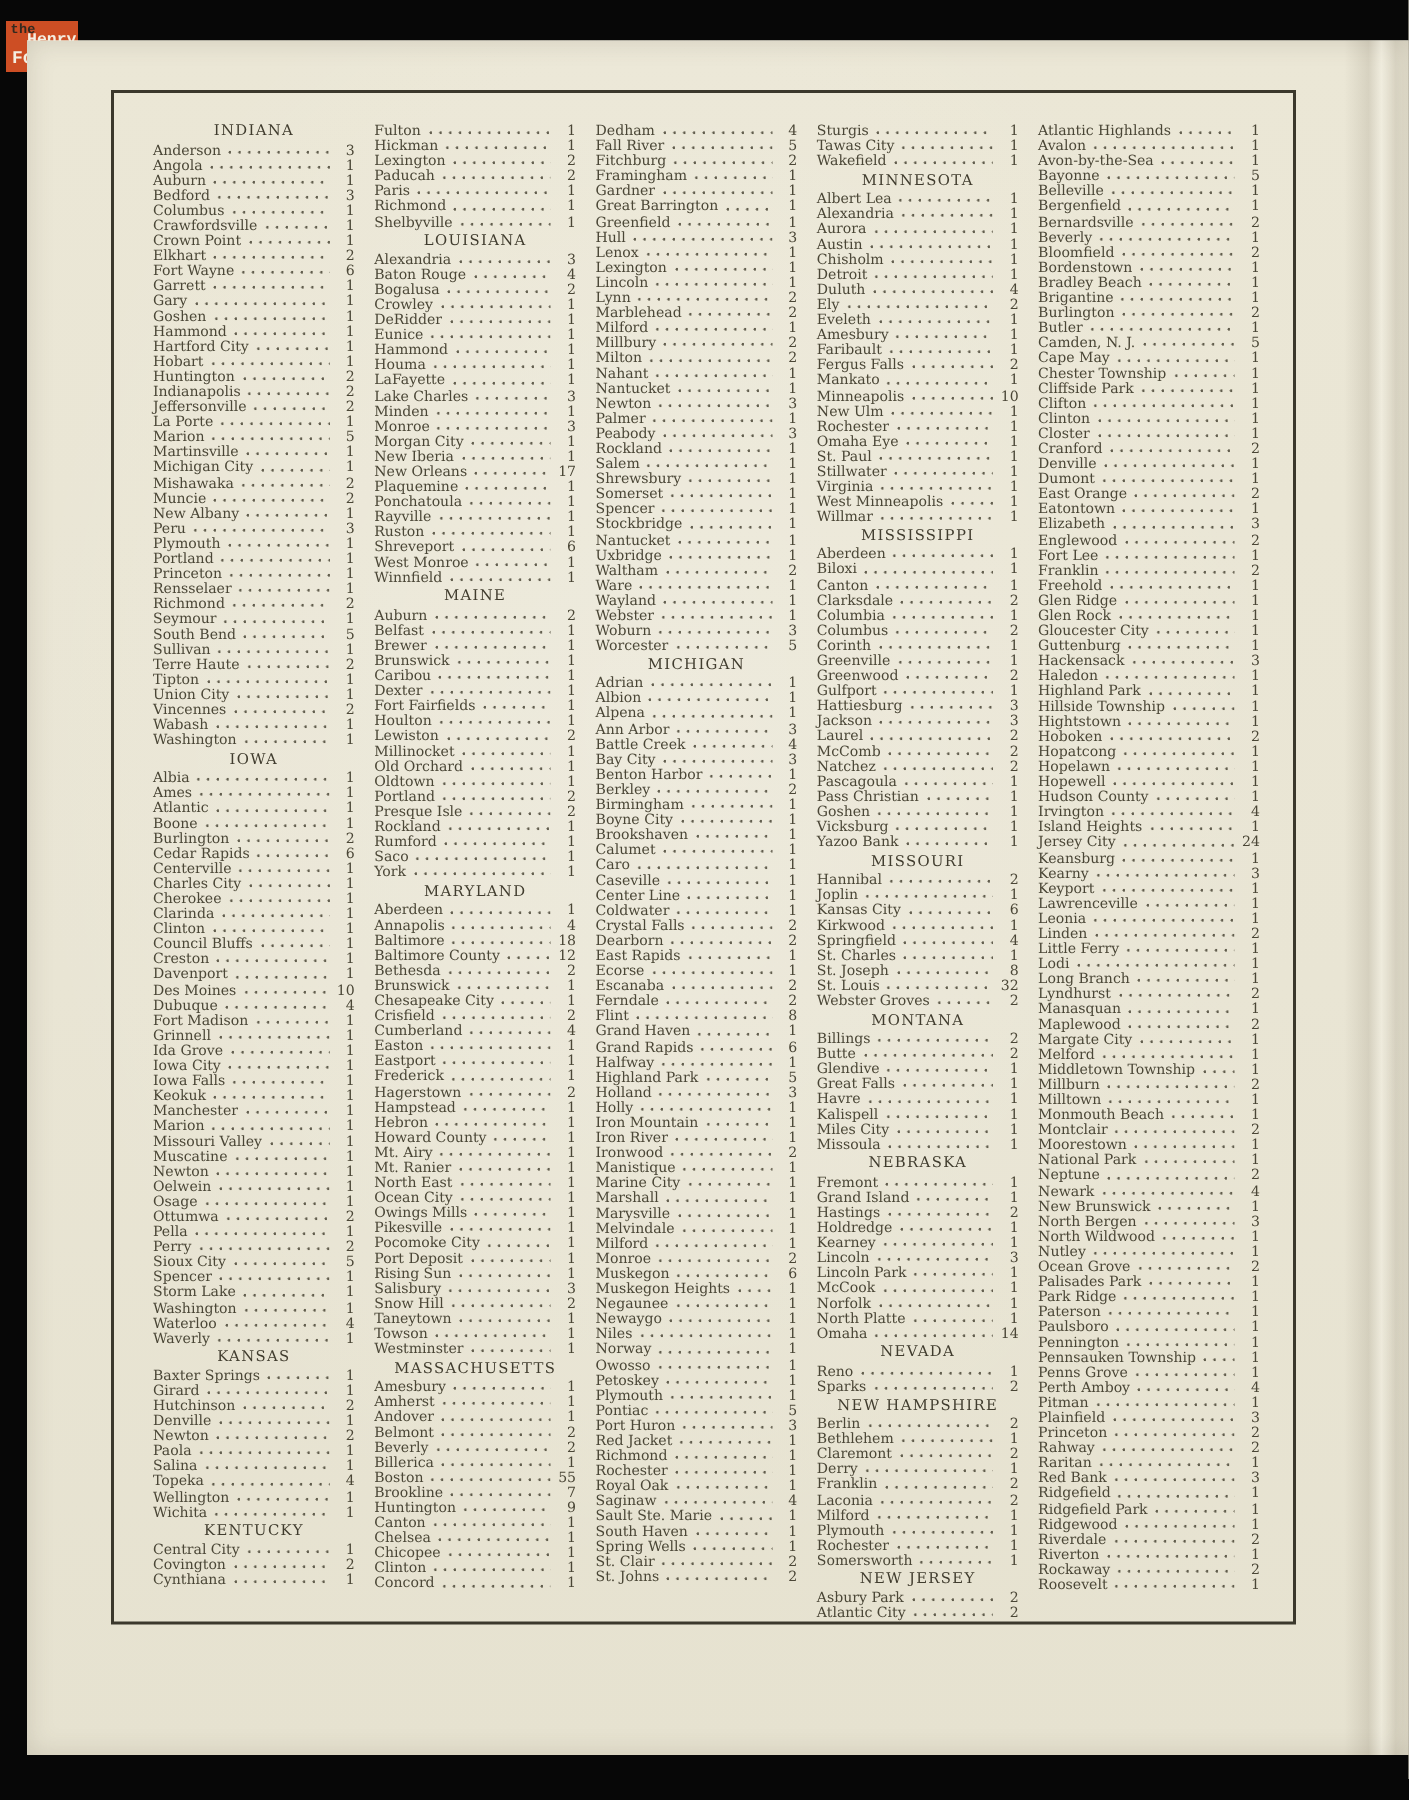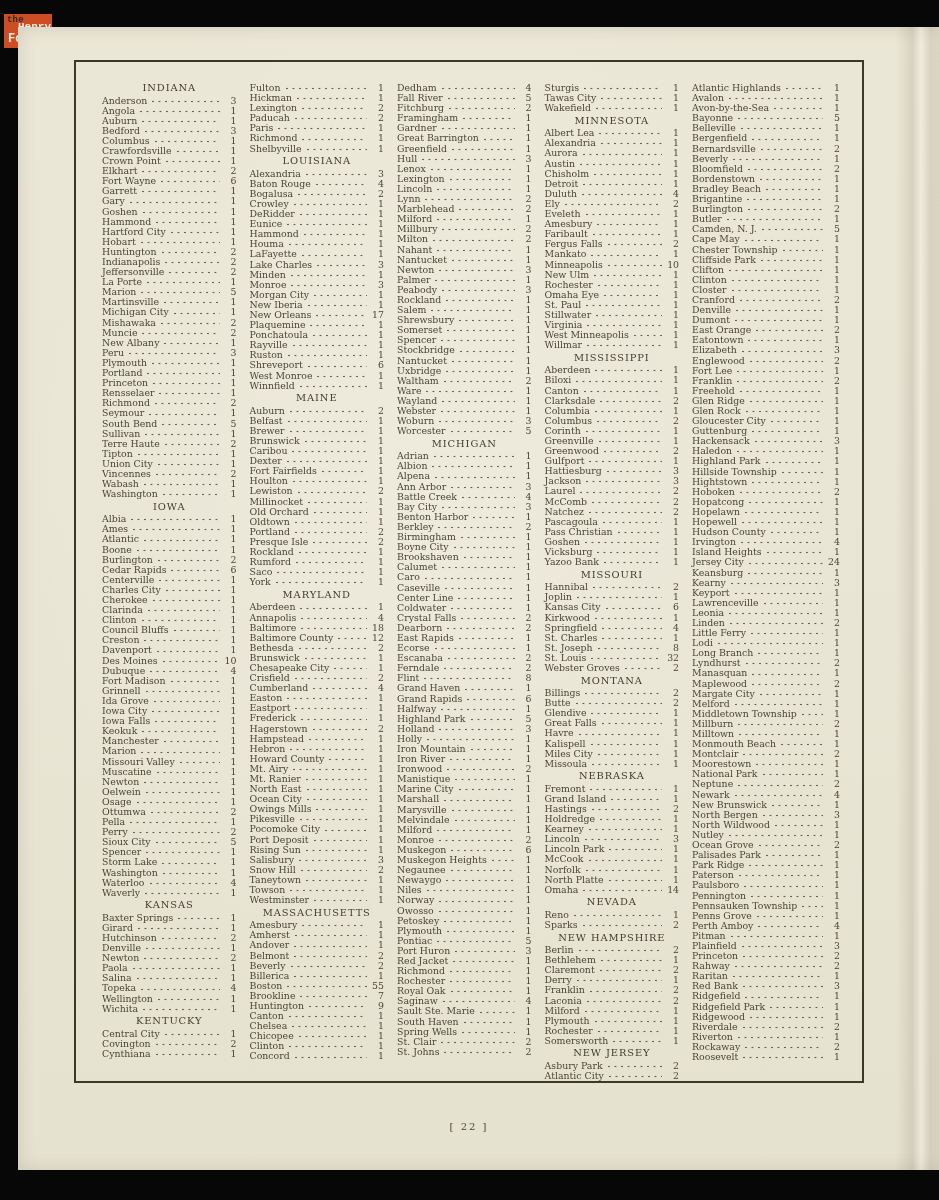--- a/index.html
+++ b/index.html
@@ -2399,14 +2399,13 @@
             <span class="num">2</span>
           </div>
           <div class="row">
             <span class="name">Roosevelt</span>
             <span class="lead"></span>
             <span class="num">1</span>
           </div>
         </div>
       </div>
   </div>
-  <div class="page-num">[ 22 ]</div>
 </div>
 
 </body></html>

